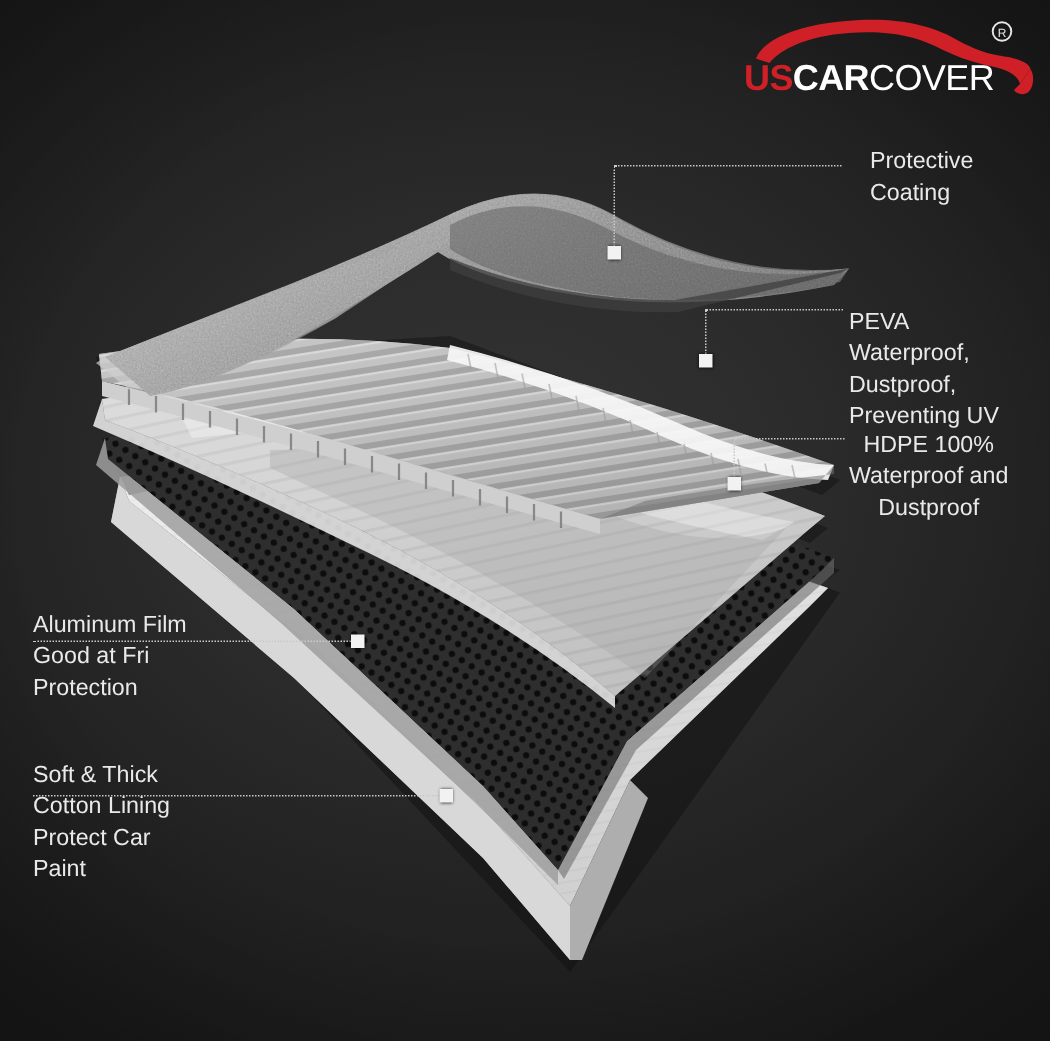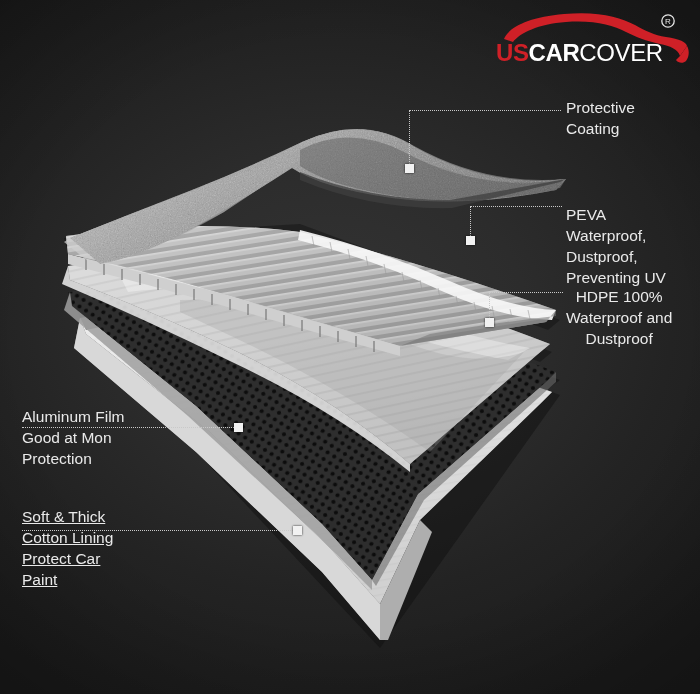--- a/index.html
+++ b/index.html
@@ -33,25 +33,25 @@
   .w-us{color:#cf2027;font-weight:bold;}
   .w-car{color:#ffffff;font-weight:bold;}
   .w-cover{color:#ffffff;font-weight:normal;}
 
   
   .diagram{position:absolute;left:0;top:0;width:700px;height:694px;z-index:10;}
   .diagram svg{display:block;}
 
   
   .callout{position:absolute;z-index:30;color:#e9e9e9;font-size:15.5px;line-height:21px;white-space:pre-line;}
-  .c-prot{left:566px;top:97px;}
+  .c-prot{left:580px;top:97px;}
   .c-peva{left:566px;top:204px;}
   .c-hdpe{left:566px;top:286px;text-align:center;}
   .c-alum{left:22px;top:406px;}
-  .c-cott{left:22px;top:506px;text-decoration:underline;}
+  .c-cott{left:22px;top:506px;}
 
   .leader{position:absolute;z-index:28;}
   .ldr-h{position:absolute;height:0;border-top:1px dotted #c9c9c9;}
   .ldr-v{position:absolute;width:0;border-left:1px dotted #c9c9c9;}
   .marker{
     position:absolute;width:9px;height:9px;background:#f2f2f2;
     box-shadow:0 0 2px rgba(0,0,0,.85);z-index:32;
   }
 </style>
 </head>
@@ -286,21 +286,21 @@
   <div class="callout c-prot">Protective
 Coating</div>
   <div class="callout c-peva">PEVA
 Waterproof,
 Dustproof,
 Preventing UV</div>
   <div class="callout c-hdpe">HDPE 100%
 Waterproof and
 Dustproof</div>
   <div class="callout c-alum">Aluminum Film
-Good at Mon
+Good at Fri
 Protection</div>
   <div class="callout c-cott">Soft &amp; Thick
 Cotton Lining
 Protect Car
 Paint</div>
 
   <div class="logo">
     <svg viewBox="0 0 200 62" xmlns="http://www.w3.org/2000/svg">
       <path d="M10,31 C14,20 34,9 70,6 C104,3 126,9 141,17 C152,23 160,27 172,29 C186,31 192,34 193,38 L186,48 C184,41 176,38 166,36 C152,33 142,29 132,24 C118,17 100,12 72,14 C44,16 26,25 19,34 Z" fill="#cf2027"></path>
       <path d="M186,48 L193,38 C195,41 196,48 192,53 C189,56 184,55 182,52 Z" fill="#cf2027"></path>

